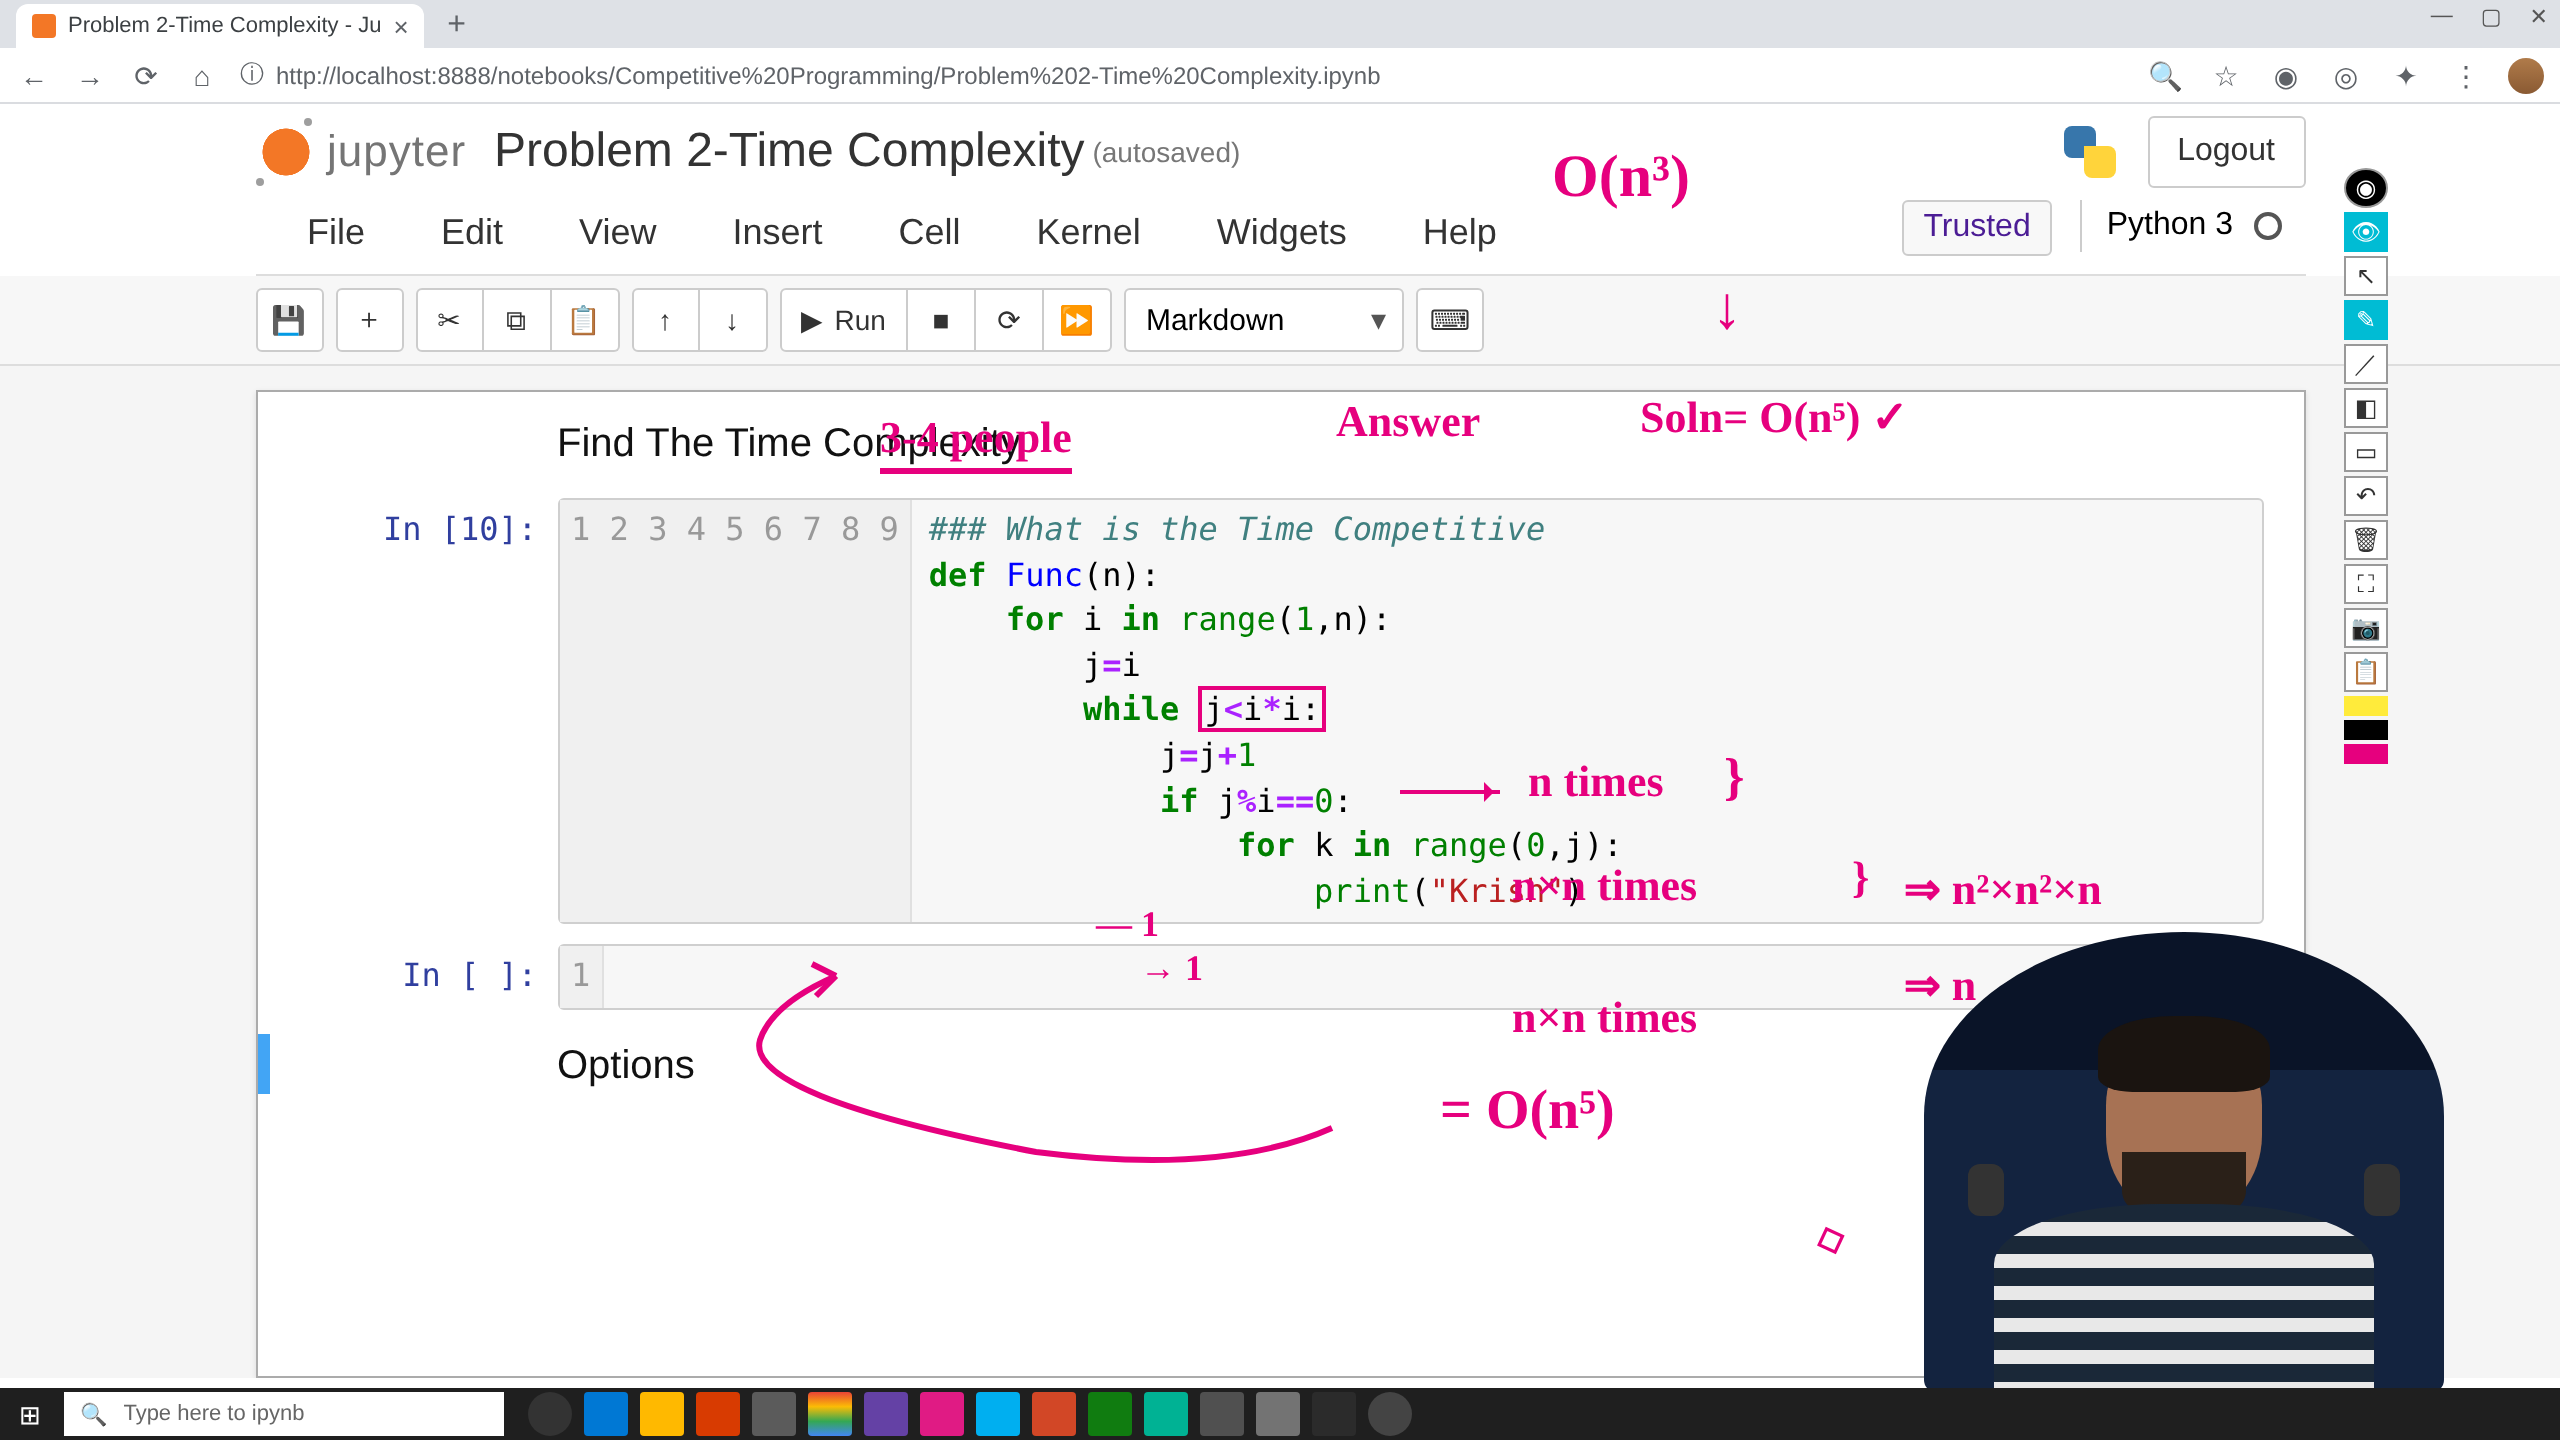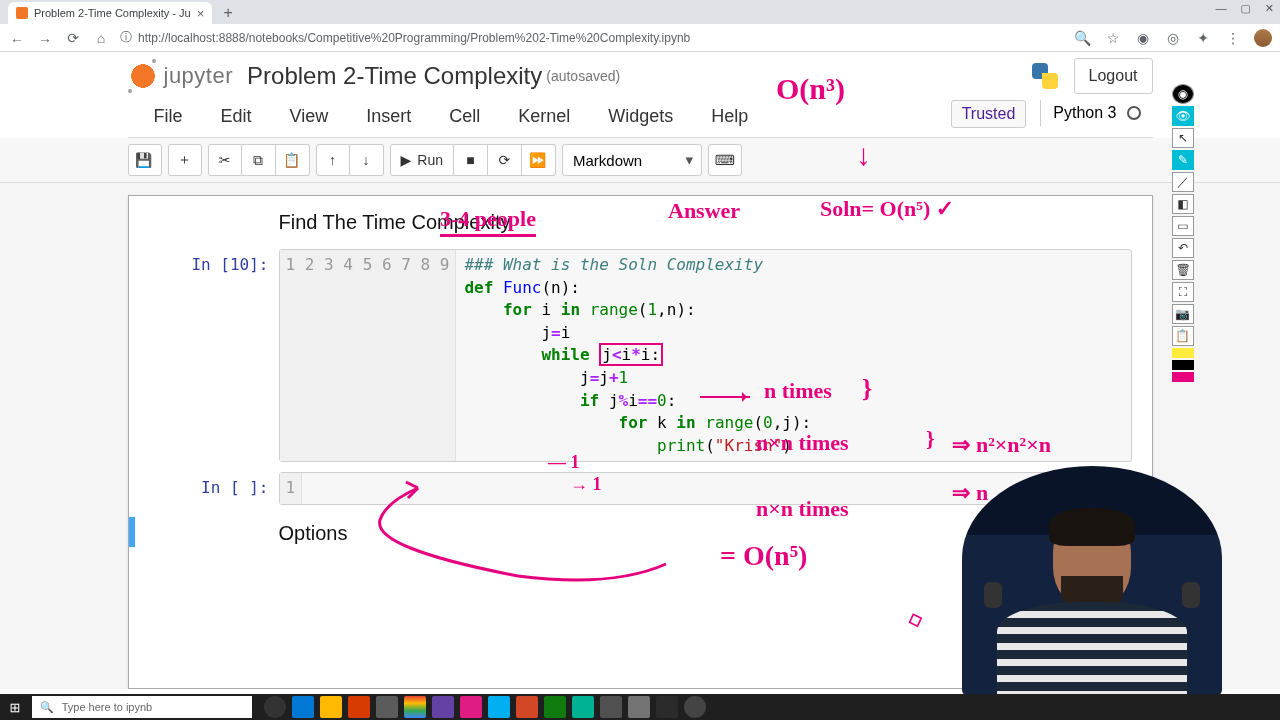--- a/index.html
+++ b/index.html
@@ -212,21 +212,21 @@
       <div class="input-area">
         <div class="gutter"><span>1</span>
 <span>2</span>
 <span>3</span>
 <span>4</span>
 <span>5</span>
 <span>6</span>
 <span>7</span>
 <span>8</span>
 <span>9</span></div>
-        <div class="code"><span class="cm-comment">### What is the Soln Complexity</span>
+        <div class="code"><span class="cm-comment">### What is the Time Competitive</span>
 <span class="cm-keyword">def</span> <span class="cm-def">Func</span><span>(n):</span>
     <span class="cm-keyword">for</span> <span>i</span> <span class="cm-keyword">in</span> <span class="cm-builtin">range</span><span>(</span><span class="cm-number">1</span><span>,n):</span>
         <span>j</span><span class="cm-op">=</span><span>i</span>
         <span class="cm-keyword">while</span> <span style="border:2px solid #e6007e; padding:0 1px;"><span>j</span><span class="cm-op">&lt;</span><span>i</span><span class="cm-op">*</span><span>i:</span></span>
             <span>j</span><span class="cm-op">=</span><span>j</span><span class="cm-op">+</span><span class="cm-number">1</span>
             <span class="cm-keyword">if</span> <span>j</span><span class="cm-op">%</span><span>i</span><span class="cm-op">==</span><span class="cm-number">0</span><span>:</span>
                 <span class="cm-keyword">for</span> <span>k</span> <span class="cm-keyword">in</span> <span class="cm-builtin">range</span><span>(</span><span class="cm-number">0</span><span>,j):</span>
                     <span class="cm-builtin">print</span><span>(</span><span class="cm-string">"Krish"</span><span>)</span></div>
       </div>
     </div>

